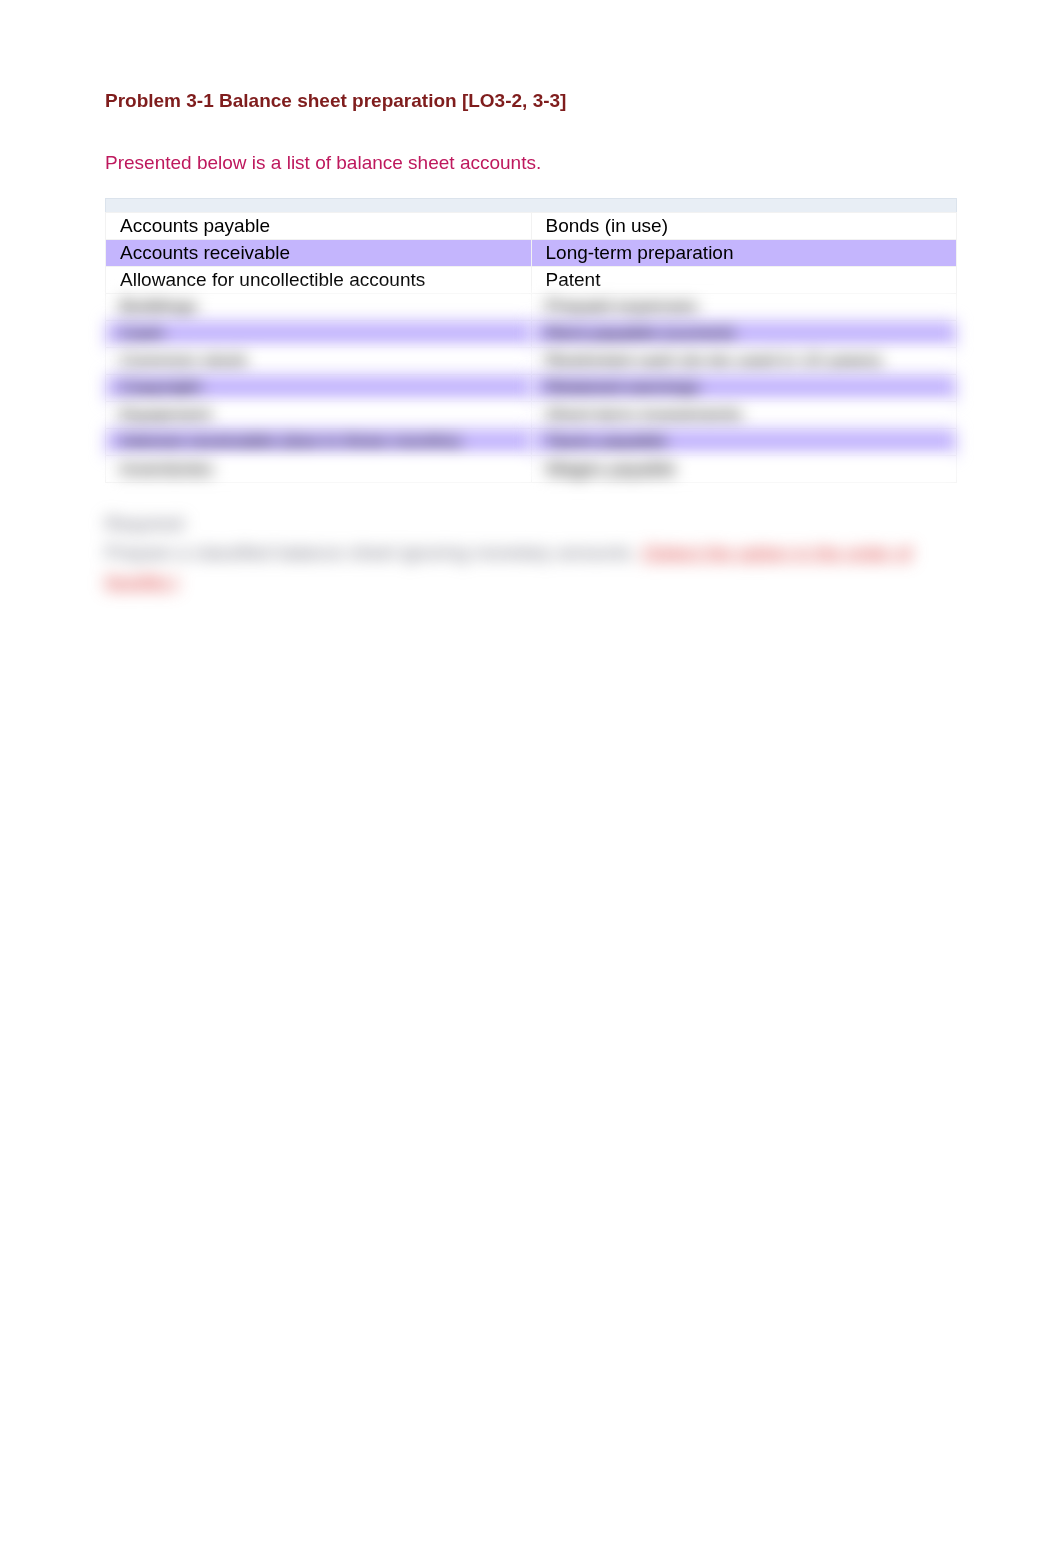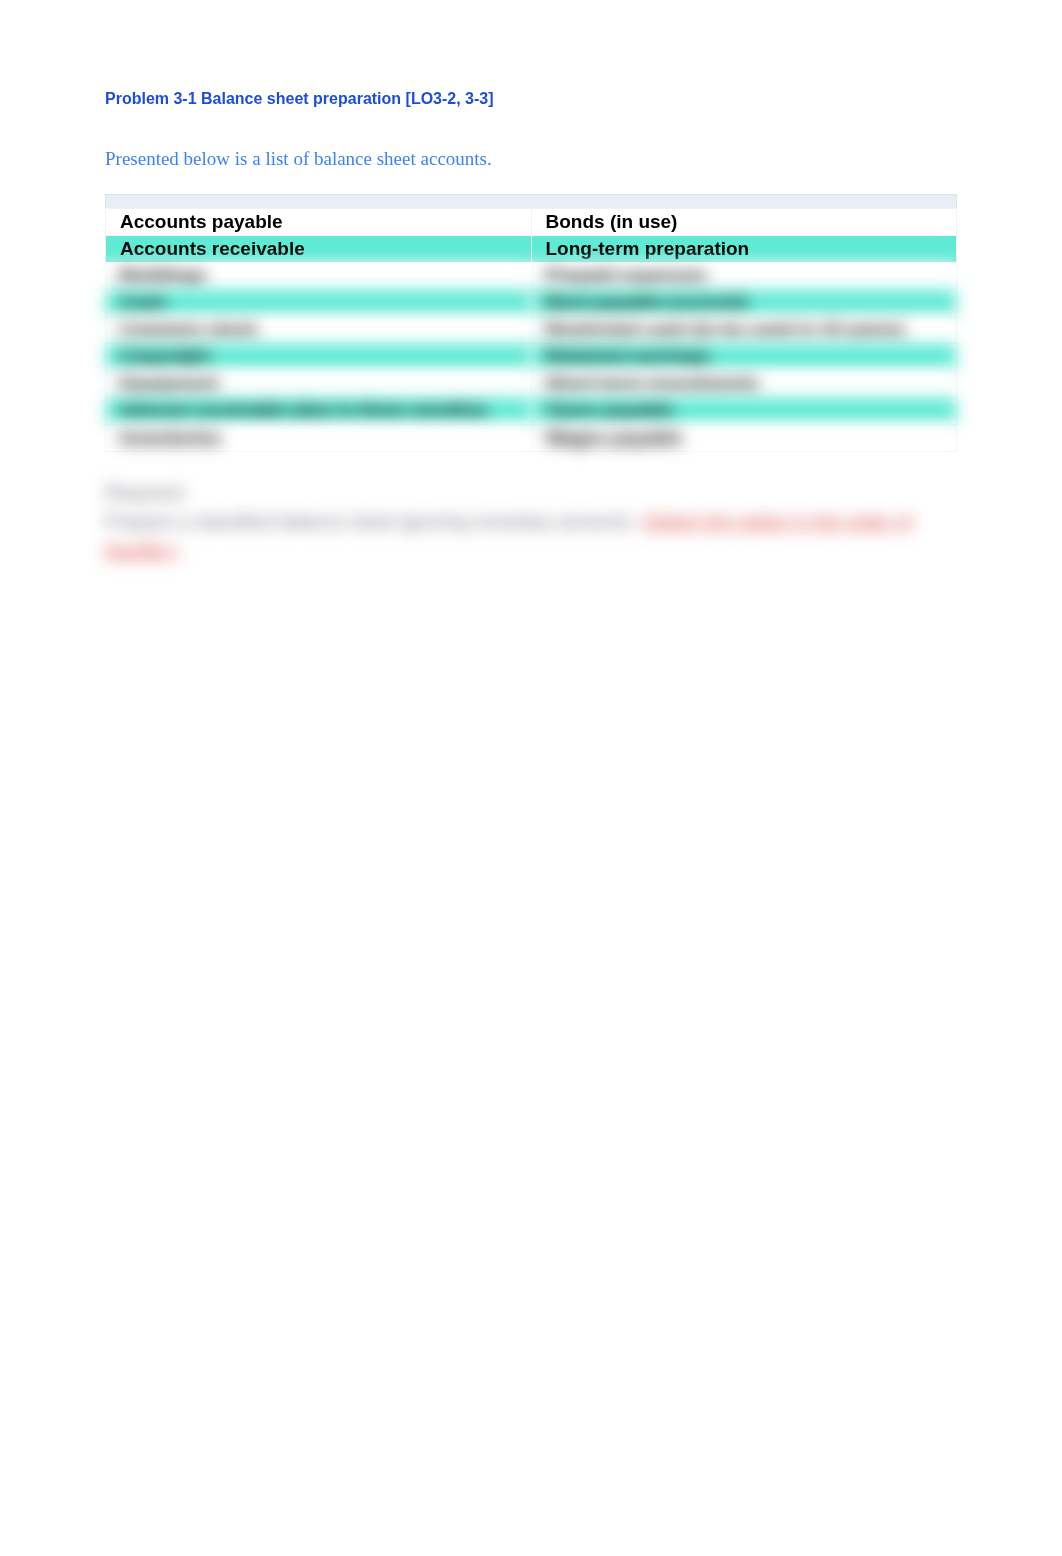--- a/index.html
+++ b/index.html
@@ -8,34 +8,32 @@
       box-sizing: border-box;
     }
     body {
       font-family: Verdana, Geneva, sans-serif;
       background: #ffffff;
       width: 1062px;
       height: 1556px;
       padding: 90px 105px;
     }
     .title {
-      font-size: 16px;
+      font-size: 19px;
       font-weight: bold;
-      color: #1d4ed8;
+      color: #7f1d1d;
       margin-bottom: 40px;
     }
     .intro {
       font-size: 19px;
-      color: #3b82f6;
+      color: #be185d;
       margin-bottom: 24px;
-      font-family: Liberation Serif, serif;
     }
     .table-wrapper {
       position: relative;
-      font-weight: bold;
     }
     .table-header-bar {
       height: 14px;
       background: #e8eef5;
       border: 1px solid #dbe3ec;
       border-bottom: none;
     }
     .accounts-table {
       width: 100%;
       border-collapse: collapse;
@@ -43,21 +41,21 @@
     .accounts-table td {
       font-size: 19px;
       color: #000;
       padding: 2px 14px;
       vertical-align: top;
       width: 50%;
       border: 1px solid #f2f2f2;
       background: #fff;
     }
     .accounts-table tr.odd td {
-      background: #5eead4;
+      background: #c4b5fd;
     }
     .blurred-light {
       filter: blur(8px);
       color: #7a7a88;
       user-select: none;
     }
     .required-section {
       margin-top: 30px;
       filter: blur(8px);
     }
@@ -89,20 +87,24 @@
     <tbody id="accounts-body">
         <tr class="even">
           <td>Accounts payable</td>
           <td>Bonds (in use)</td>
         </tr>
         <tr class="odd">
           <td>Accounts receivable</td>
           <td>Long-term preparation</td>
         </tr>
         <tr class="even">
+          <td>Allowance for uncollectible accounts</td>
+          <td>Patent</td>
+        </tr>
+        <tr class="even">
           <td class="blurred-light">Buildings</td>
           <td class="blurred-light">Prepaid expenses</td>
         </tr>
         <tr class="odd">
           <td class="blurred-light">Cash</td>
           <td class="blurred-light">Rent payable (current)</td>
         </tr>
         <tr class="even">
           <td class="blurred-light">Common stock</td>
           <td class="blurred-light">Restricted cash (to be used in 10 years)</td>

